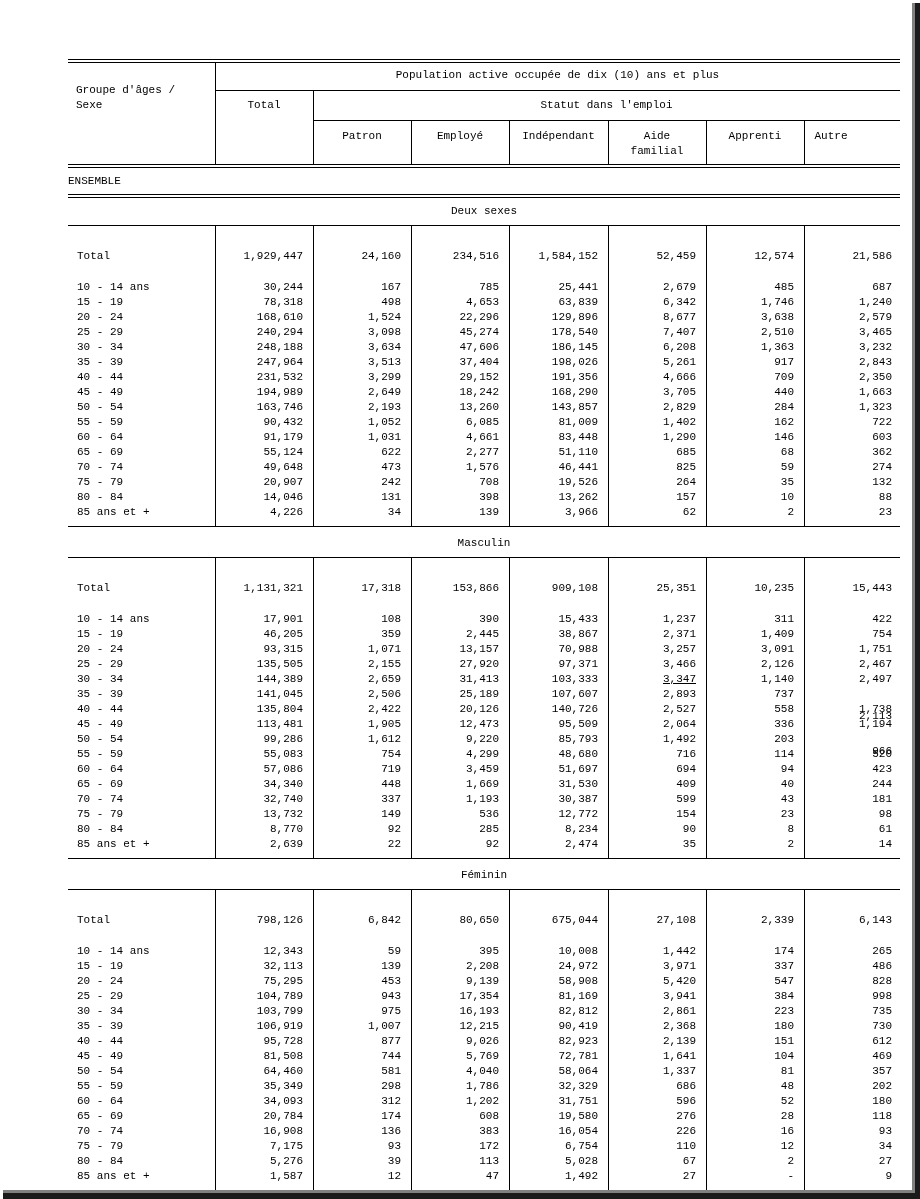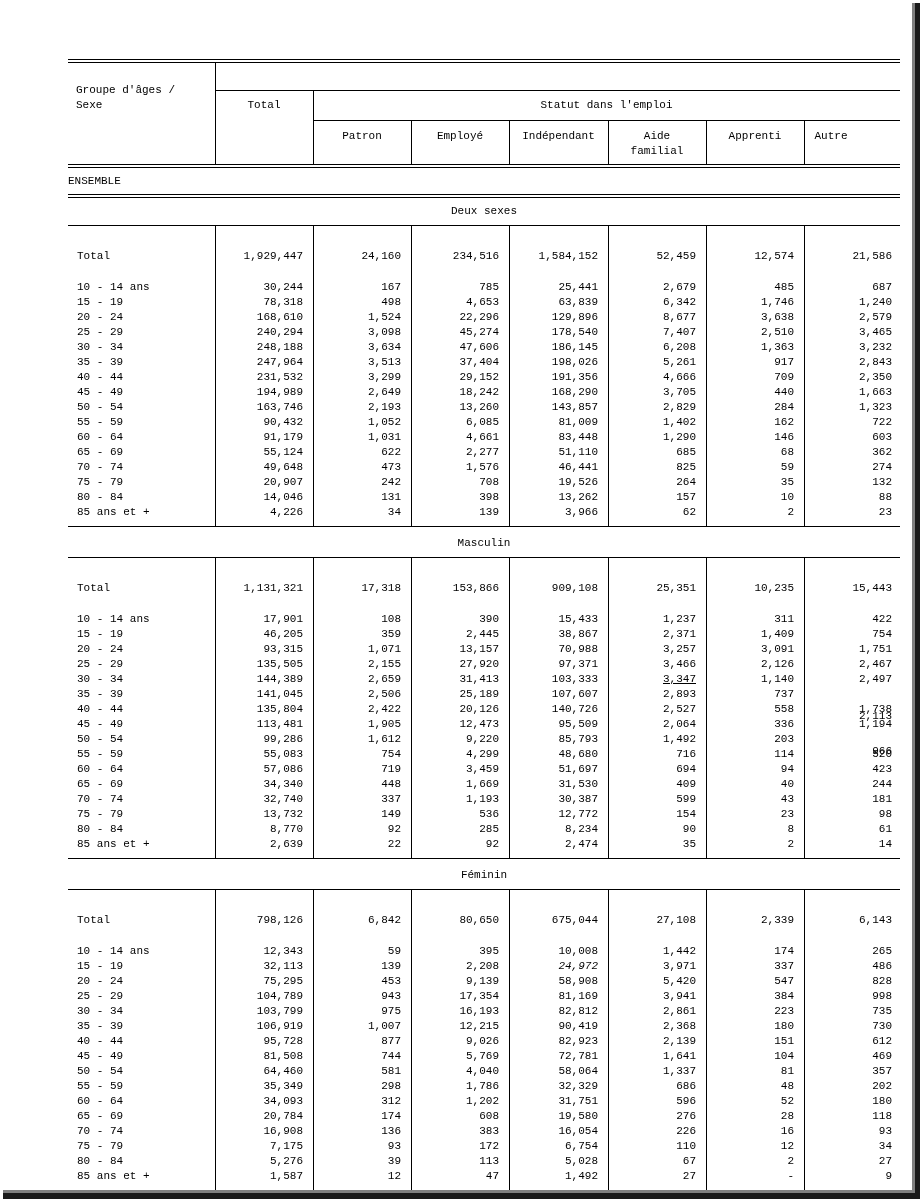--- a/index.html
+++ b/index.html
@@ -45,20 +45,21 @@
   <div class="vl" style="left:313px;top:90px;height:75px"></div>
   <div class="hl" style="left:313px;width:587px;top:120px"></div>
   <div class="vl" style="left:411px;top:120px;height:45px"></div>
   <div class="vl" style="left:509px;top:120px;height:45px"></div>
   <div class="vl" style="left:608px;top:120px;height:45px"></div>
   <div class="vl" style="left:706px;top:120px;height:45px"></div>
   <div class="vl" style="left:804px;top:120px;height:45px"></div>
 
   <div class="txt" style="left:76px;top:83px">Groupe d'âges /</div>
   <div class="txt" style="left:76px;top:98px">Sexe</div>
+  <div class="txt c" style="left:215px;width:685px;top:68px">Population active occupée de dix (10) ans et plus</div>
   <div class="txt c" style="left:215px;width:98px;top:98px">Total</div>
   <div class="txt c" style="left:313px;width:587px;top:98px">Statut dans l'emploi</div>
   <div class="txt c" style="left:313px;width:98px;top:129px">Patron</div>
   <div class="txt c" style="left:411px;width:98px;top:129px">Employé</div>
   <div class="txt c" style="left:509px;width:99px;top:129px">Indépendant</div>
   <div class="txt c" style="left:608px;width:98px;top:129px">Aide</div>
   <div class="txt c" style="left:608px;width:98px;top:144px">familial</div>
   <div class="txt c" style="left:706px;width:98px;top:129px">Apprenti</div>
   <div class="txt c" style="left:783px;width:96px;top:129px">Autre</div>
 
@@ -454,21 +455,21 @@
         <span class="v" style="right: 302px;">10,008</span>
         <span class="v" style="right: 204px;">1,442</span>
         <span class="v" style="right: 106px;">174</span>
         <span class="v" style="right: 8px;">265</span>
       </div>
       <div class="row" style="top: 958.55px;">
         <span class="lab">15 - 19</span>
         <span class="v" style="right: 597px;">32,113</span>
         <span class="v" style="right: 499px;">139</span>
         <span class="v" style="right: 401px;">2,208</span>
-        <span class="v" style="right: 302px; font-style: italic;">24,972</span>
+        <span class="v" style="right: 302px;">24,972</span>
         <span class="v" style="right: 204px;">3,971</span>
         <span class="v" style="right: 106px;">337</span>
         <span class="v" style="right: 8px;">486</span>
       </div>
       <div class="row" style="top: 973.6px;">
         <span class="lab">20 - 24</span>
         <span class="v" style="right: 597px;">75,295</span>
         <span class="v" style="right: 499px;">453</span>
         <span class="v" style="right: 401px;">9,139</span>
         <span class="v" style="right: 302px;">58,908</span>

